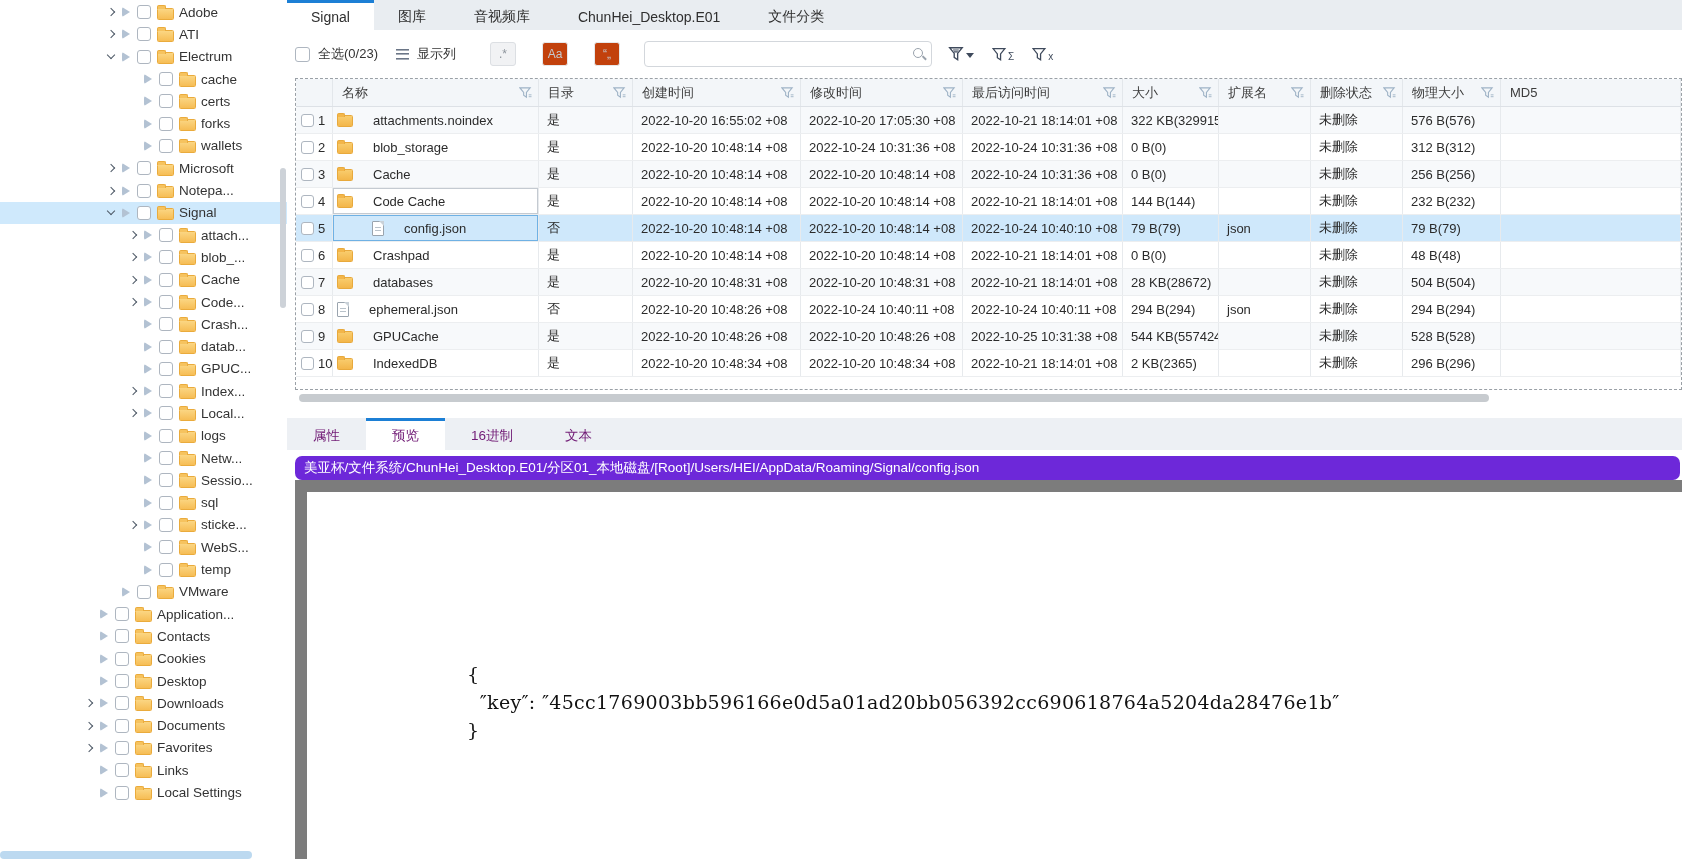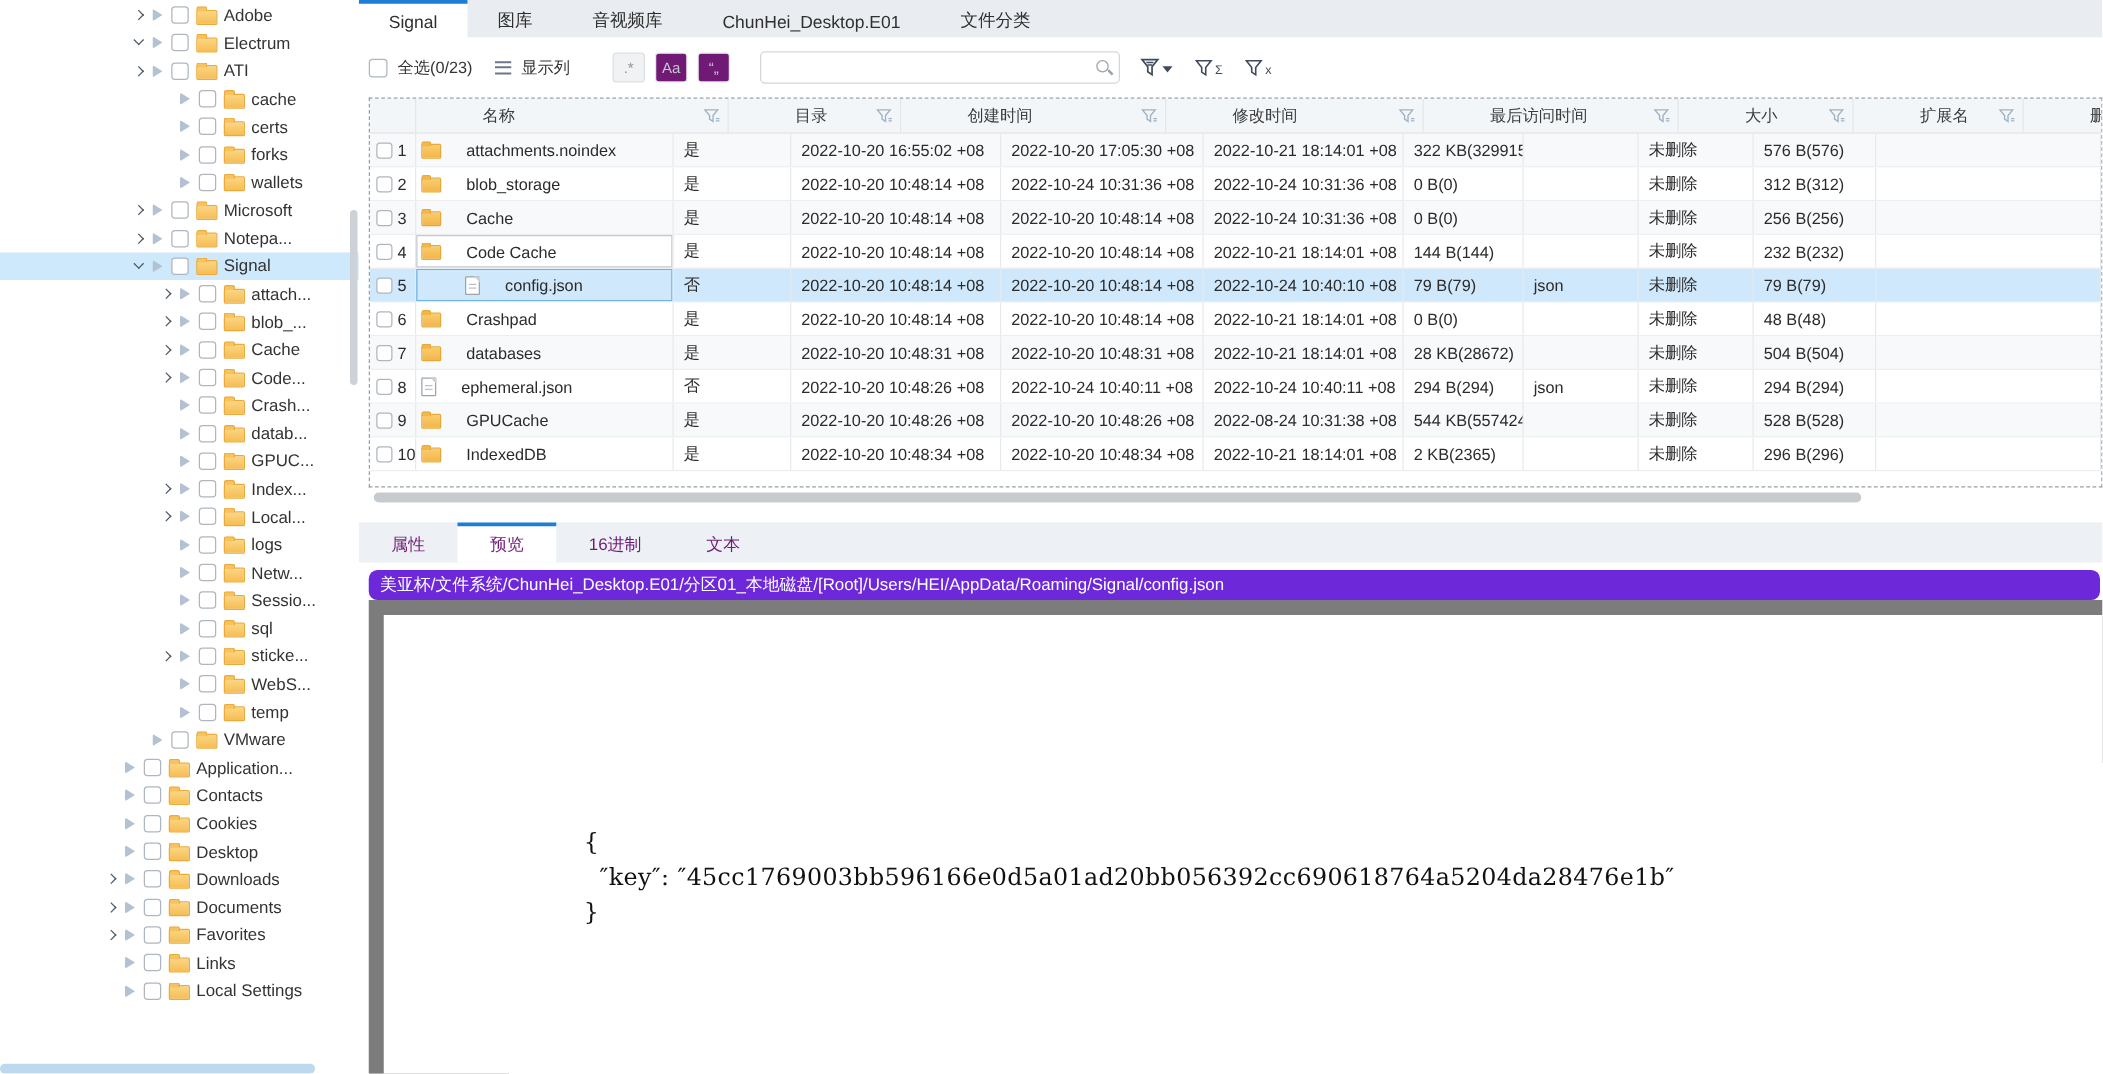--- a/index.html
+++ b/index.html
@@ -42,36 +42,36 @@
 
   
   .toolbar { height:48px; background:#fff; display:flex; align-items:center; padding-left:8px; gap:8px; flex:0 0 auto; }
   .tb-label { font-size:13px; color:#333; }
   .menu-ic { width:13px; height:11px; margin-left:10px;
     background:linear-gradient(#6b7687,#6b7687) 0 0/13px 1.6px no-repeat,
                linear-gradient(#6b7687,#6b7687) 0 4.6px/13px 1.6px no-repeat,
                linear-gradient(#6b7687,#6b7687) 0 9.2px/13px 1.6px no-repeat; }
   .mini-btn { width:26px; height:24px; border:1px solid #dcdfe3; border-radius:3px; background:#f1f2f4;
     color:#8d949c; font-size:12px; display:flex; align-items:center; justify-content:center; }
-  .mini-btn.disabled { background:#701a75; border-color:#e6e8ea; color:#c4c9ce; }
+  .mini-btn.disabled { background:#c2410c; border-color:#e6e8ea; color:#c4c9ce;margin-left:18px; }
   .search-wrap { width:288px; height:26px; border:1px solid #d3d7dc; border-radius:4px; margin-left:16px;
     display:flex; align-items:center; position:relative; background:#fff; }
   .search-input { border:none; outline:none; flex:1; height:22px; padding:0 28px 0 8px; font-size:13px; background:transparent; }
   .mag { position:absolute; right:8px; top:6px; width:10px; height:10px; border:1.5px solid #9aa3ad; border-radius:50%; }
   .mag::after { content:""; position:absolute; left:8px; top:8px; width:5px; height:1.5px; background:#9aa3ad; transform:rotate(45deg); }
   .funnel-btn { display:flex; align-items:flex-end; gap:1px; padding:2px; margin-left:6px; }
   .funnel-btn svg { display:block; }
   .funnel-sub { font-size:10px; color:#3f4a5c; line-height:10px; }
   .caret { width:0; height:0; border-left:4px solid transparent; border-right:4px solid transparent;
     border-top:5px solid #3f4a5c; margin-bottom:4px; }
 
   
   .tablewrap { height:312px; margin-left:8px; border:1px dashed #9aa0a6; flex:0 0 auto; overflow:hidden; background:#fff; }
   .thead, .trow { display:grid; grid-template-columns:37px 206px 94px 168px 162px 160px 96px 92px 92px 98px minmax(0,1fr); }
-  .thead { height:28px; background:#f3f6f9; border-bottom:1px solid #dde1e6;gap:44px; }
+  .thead { height:28px; background:#f3f6f9; border-bottom:1px solid #dde1e6; }
   .hcell { display:flex; align-items:center; justify-content:space-between; padding:0 6px 0 9px; font-size:13px;
     color:#3c3c3c; border-right:1px solid #e3e7eb; overflow:hidden; white-space:nowrap; }
   .hcell .hfunnel { visibility:hidden; flex:0 0 auto; }
   .hcell.filter .hfunnel { visibility:visible; }
   .trow { height:27px; border-bottom:1px solid #eceef0; background:#fff; }
   .trow:nth-child(odd) { background:#f7f9fb; }
   .trow.selected { background:#cfe8fb; }
   .cell { display:flex; align-items:center; padding:0 8px; font-size:13px; color:#2b2b2b;
     border-right:1px solid #e7eaed; overflow:hidden; white-space:nowrap; }
   .cell-num { padding:0 4px 0 5px; gap:4px; }
@@ -117,33 +117,33 @@
   <div class="sidebar">
     <div>
 
     <div class="tree-row level-2 chevron-collapsed">
         <span class="chev"></span>
         <span class="tri"></span>
         <span class="cbx"></span>
         <span class="folder"></span>
         <span class="tlabel">Adobe</span>
       </div>
+        <div class="tree-row level-2 chevron-collapsed">
+        <span class="chev"></span>
+        <span class="tri"></span>
+        <span class="cbx"></span>
+        <span class="folder"></span>
+        <span class="tlabel">ATI</span>
+      </div>
         <div class="tree-row level-2 chevron-expanded">
         <span class="chev"></span>
         <span class="tri"></span>
         <span class="cbx"></span>
         <span class="folder"></span>
         <span class="tlabel">Electrum</span>
-      </div>
-        <div class="tree-row level-2 chevron-collapsed">
-        <span class="chev"></span>
-        <span class="tri"></span>
-        <span class="cbx"></span>
-        <span class="folder"></span>
-        <span class="tlabel">ATI</span>
       </div>
         <div class="tree-row level-3 chevron-none">
         <span class="chev"></span>
         <span class="tri"></span>
         <span class="cbx"></span>
         <span class="folder"></span>
         <span class="tlabel">cache</span>
       </div>
         <div class="tree-row level-3 chevron-none">
         <span class="chev"></span>
@@ -668,21 +668,21 @@
             <span>9</span>
           </div>
           <div class="cell cell-name">
             <span class="tfolder"></span>
 
             <span>GPUCache</span>
           </div>
           <div class="cell">是</div>
           <div class="cell">2022-10-20 10:48:26 +08</div>
           <div class="cell">2022-10-20 10:48:26 +08</div>
-          <div class="cell">2022-08-24 10:31:38 +08</div>
+          <div class="cell">2022-10-25 10:31:38 +08</div>
           <div class="cell">544 KB(557424)</div>
           <div class="cell"></div>
           <div class="cell">未删除</div>
           <div class="cell">528 B(528)</div>
           <div class="cell"></div>
         </div>
           <div class="trow icon-folder">
           <div class="cell cell-num">
             <span class="rcbx"></span>
             <span>10</span>

